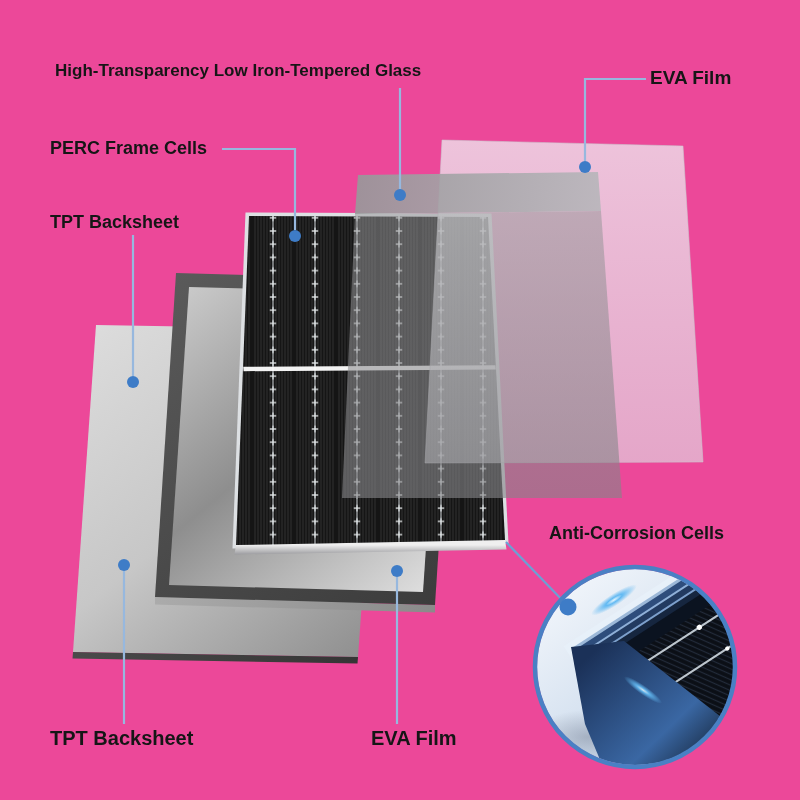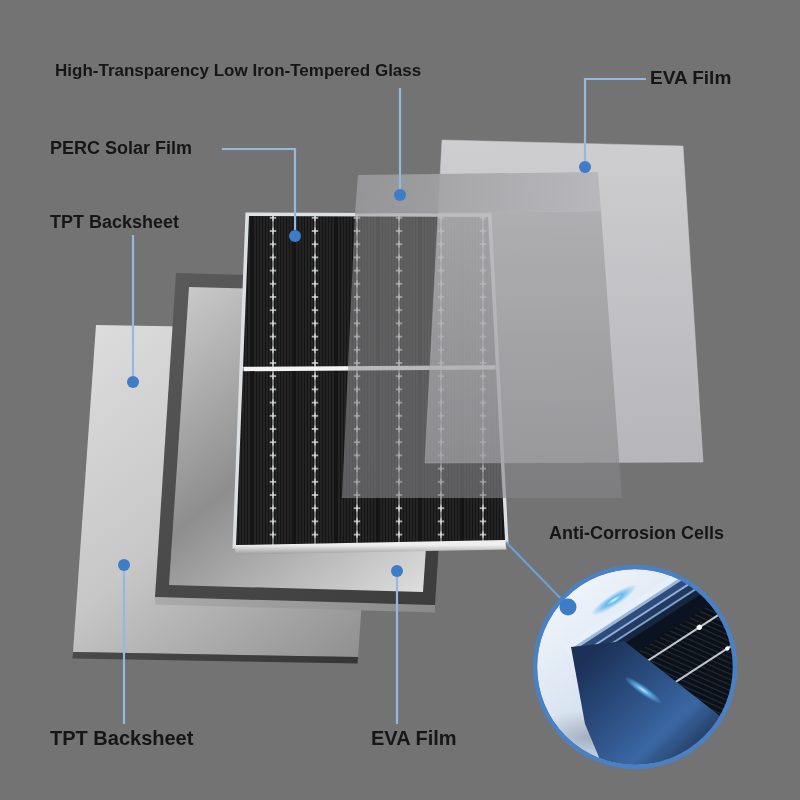--- a/index.html
+++ b/index.html
@@ -1,16 +1,16 @@
 <!DOCTYPE html>
 <html><head>
 <meta charset="utf-8">
 <style>
   html,body{margin:0;padding:0;background:#fff;}
-  #stage{position:relative;width:800px;height:800px;background:#737373;overflow:hidden;
+  #stage{position:relative;width:800px;height:800px;background:#ec4899;overflow:hidden;
          font-family:"Liberation Sans", sans-serif;}
   #art{position:absolute;left:0;top:0;}
   .lbl{position:absolute;font-weight:700;color:#161616;white-space:nowrap;line-height:1.05;}
   .lbl-glass{left:55px;top:62px;font-size:17px;}
   .lbl-eva-top{left:650px;top:68px;font-size:19px;}
   .lbl-perc{left:50px;top:139px;font-size:18px;}
   .lbl-tpt-top{left:50px;top:213px;font-size:18px;}
   .lbl-frame{left:549px;top:524px;font-size:18px;}
   .lbl-tpt-bottom{left:50px;top:728px;font-size:20px;}
   .lbl-eva-bottom{left:371px;top:728px;font-size:20px;}
@@ -169,18 +169,18 @@
             <ellipse cx="643" cy="690" rx="23" ry="4.5" fill="url(#rgGlow)" opacity="0.9"></ellipse>
           </g>
       </g>
       <circle cx="635" cy="667" r="100" fill="none" stroke="#4a80c4" stroke-width="4.5"></circle>
       <circle cx="568" cy="607" r="8.5" fill="#3e7cc7"></circle>
     </g>
   </svg>
 
   <div class="lbl lbl-glass">High-Transparency Low Iron-Tempered Glass</div>
   <div class="lbl lbl-eva-top">EVA Film</div>
-  <div class="lbl lbl-perc">PERC Solar Film</div>
+  <div class="lbl lbl-perc">PERC Frame Cells</div>
   <div class="lbl lbl-tpt-top">TPT Backsheet</div>
   <div class="lbl lbl-frame">Anti-Corrosion Cells</div>
   <div class="lbl lbl-tpt-bottom">TPT Backsheet</div>
   <div class="lbl lbl-eva-bottom">EVA Film</div>
 </div>
 
 </body></html>

